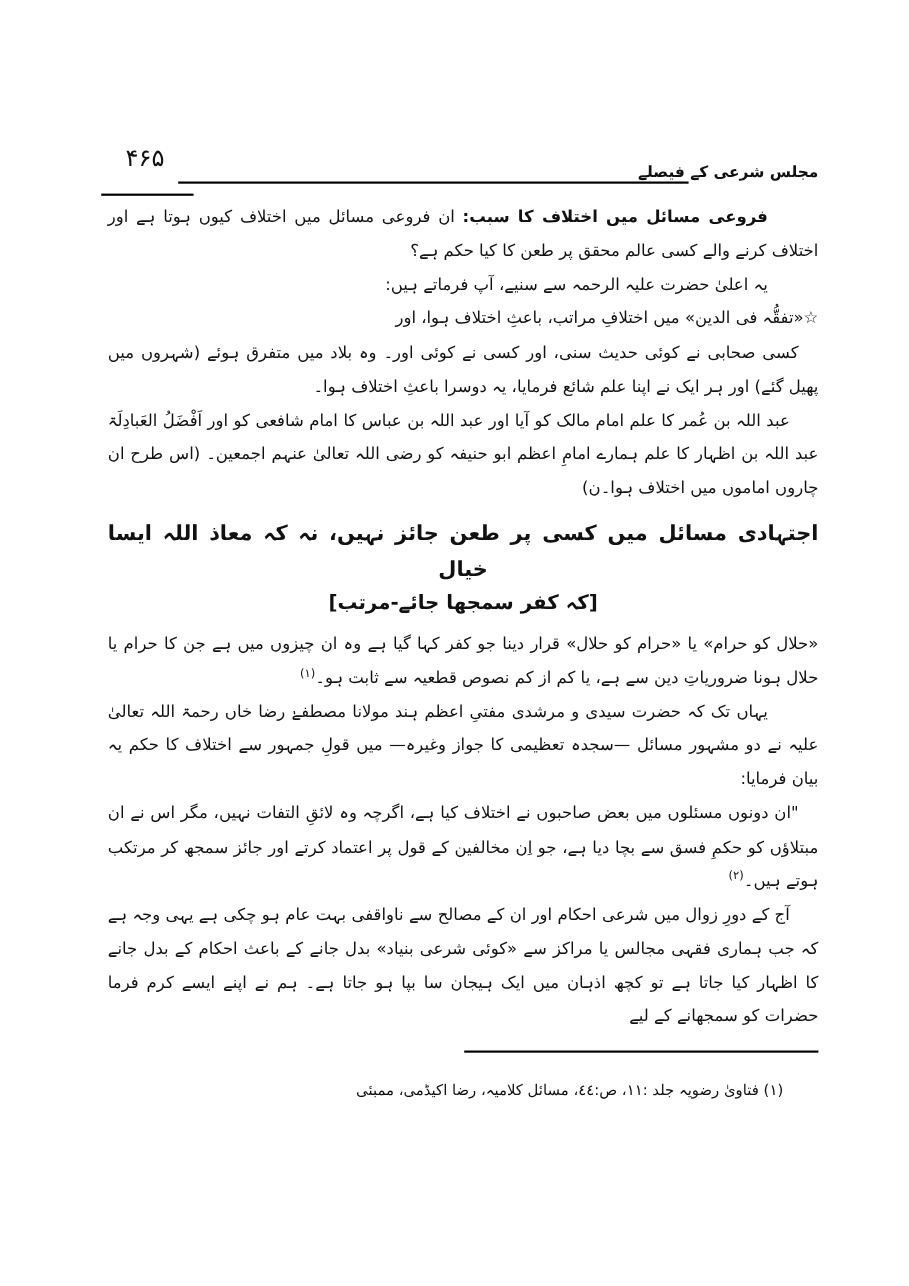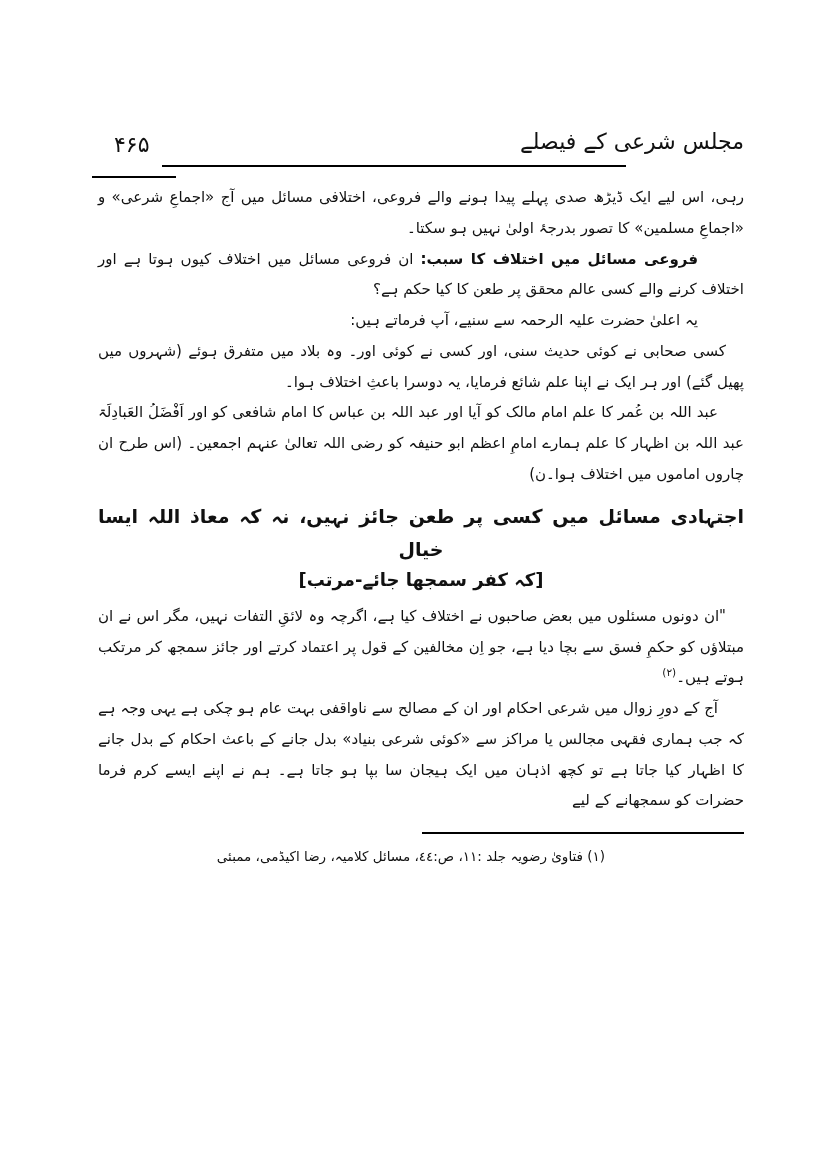--- a/index.html
+++ b/index.html
@@ -9,21 +9,21 @@
     color: #111;
     font-family: "DejaVu Sans", sans-serif;
     direction: rtl;
     position: relative;
     overflow: hidden;
     box-sizing: border-box;
     padding: 130px 82px 0 98px;
   }
   
   .header { position: relative; height: 44px; margin-bottom: 8px; }
-  .header-title { position: absolute; right: 0; bottom: 20px; font-size: 22px; white-space: nowrap; }
+  .header-title { position: absolute; right: 0; bottom: 9px; font-size: 14px; white-space: nowrap; font-weight: bold; }
   .header-rule { position: absolute; bottom: 7px; left: 64px; right: 118px; border-bottom: 2px solid #000; }
   .page-num { position: absolute; left: 16px; bottom: 17px; font-size: 22px; letter-spacing: 1px; text-align: center; }
   .page-num-rule { position: absolute; bottom: -4px; left: -6px; width: 84px; border-bottom: 2px solid #000; }
   
   .body p { margin: 0; font-size: 15px; line-height: 2.05; text-align: justify; text-align-last: right; }
   .p-section { margin-top: 4px; }
   .p-section .h-inline { font-weight: 700; font-size: 15px; }
   .p-indent-lg { text-indent: 46px; }
   .p-indent-md { text-indent: 26px; }
   .p-indent-sm { text-indent: 18px; }
@@ -31,52 +31,54 @@
   .bullet .star { display: inline-block; font-size: 15px; }
   .bullet2 { padding-right: 84px; }
   .center-h { text-align: right; text-align-last: center !important;
               font-weight: 700; font-size: 19px !important; line-height: 1.75 !important; margin-top: 10px !important; }
   .center-h2 { text-align: center; text-align-last: center !important;
                font-weight: 700; font-size: 18px !important; line-height: 1.6 !important; margin-bottom: 6px !important; }
   .ref { font-size: 10.5px; vertical-align: super; line-height: 0; }
   
   .fn-divider { width: 322px; border-top: 2px solid #000; margin-top: 16px; }
   .footnotes { padding: 8px 20px 0 0; }
-  .footnotes p { margin: 0; font-size: 13.5px; line-height: 2.2; text-align: center; }
+  .footnotes p { margin: 12px; font-size: 13.5px; line-height: 2.2; text-align: right; }
 </style>
 </head>
 <body>
 
 <div class="page">
 
   <div class="header">
     <span class="page-num">۴۶۵</span>
     <span class="page-num-rule"></span>
     <div class="header-rule"></div>
     <span class="header-title">مجلس شرعی کے فیصلے</span>
   </div>
 
   <div class="body">
 
-    <p>رہی، اس لیے ایک ڈیڑھ صدی پہلے پیدا ہونے والے فروعی، اختلافی مسائل میں آج «اجماعِ شرعی» و «اجماعِ مسلمین» کا تصور بدرجۂ اولیٰ نہیں ہو سکتا۔</p>
 
     <p class="p-section p-indent-lg"><span class="h-inline">فروعی مسائل میں اختلاف کا سبب:</span><span> ان فروعی مسائل میں اختلاف کیوں ہوتا ہے اور اختلاف کرنے والے کسی عالم محقق پر طعن کا کیا حکم ہے؟</span></p>
 
     <p class="p-indent-lg">یہ اعلیٰ حضرت علیہ الرحمہ سے سنیے، آپ فرماتے ہیں:</p>
 
+    <p class="bullet"><span class="star">☆</span><span>«تفقُّہ فی الدین» میں اختلافِ مراتب، باعثِ اختلاف ہوا، اور</span></p>
 
 
     <p class="p-indent-sm">کسی صحابی نے کوئی حدیث سنی، اور کسی نے کوئی اور۔ وہ بلاد میں متفرق ہوئے (شہروں میں پھیل گئے) اور ہر ایک نے اپنا علم شائع فرمایا، یہ دوسرا باعثِ اختلاف ہوا۔</p>
 
     <p class="p-indent-md">عبد اللہ بن عُمر کا علم امام مالک کو آیا اور عبد اللہ بن عباس کا امام شافعی کو اور اَفْضَلُ العَبادِلَۃ عبد اللہ بن اظہار کا علم ہمارے امامِ اعظم ابو حنیفہ کو رضی اللہ تعالیٰ عنہم اجمعین۔ (اس طرح ان چاروں اماموں میں اختلاف ہوا۔ن)</p>
 
     <p class="center-h">اجتہادی مسائل میں کسی پر طعن جائز نہیں، نہ کہ معاذ اللہ ایسا خیال</p>
     <p class="center-h2">[کہ کفر سمجھا جائے-مرتب]</p>
 
+    <p><span>«حلال کو حرام» یا «حرام کو حلال» قرار دینا جو کفر کہا گیا ہے وہ ان چیزوں میں ہے جن کا حرام یا حلال ہونا ضروریاتِ دین سے ہے، یا کم از کم نصوص قطعیہ سے ثابت ہو۔</span><span class="ref">(۱)</span></p>
 
+    <p class="p-indent-lg">یہاں تک کہ حضرت سیدی و مرشدی مفتیِ اعظم ہند مولانا مصطفےٰ رضا خاں رحمۃ اللہ تعالیٰ علیہ نے دو مشہور مسائل —سجدہ تعظیمی کا جواز وغیرہ— میں قولِ جمہور سے اختلاف کا حکم یہ بیان فرمایا:</p>
 
     <p class="p-indent-sm"><span>"ان دونوں مسئلوں میں بعض صاحبوں نے اختلاف کیا ہے، اگرچہ وہ لائقِ التفات نہیں، مگر اس نے ان مبتلاؤں کو حکمِ فسق سے بچا دیا ہے، جو اِن مخالفین کے قول پر اعتماد کرتے اور جائز سمجھ کر مرتکب ہوتے ہیں۔</span><span class="ref">(۲)</span></p>
 
     <p class="p-indent-md">آج کے دورِ زوال میں شرعی احکام اور ان کے مصالح سے ناواقفی بہت عام ہو چکی ہے یہی وجہ ہے کہ جب ہماری فقہی مجالس یا مراکز سے «کوئی شرعی بنیاد» بدل جانے کے باعث احکام کے بدل جانے کا اظہار کیا جاتا ہے تو کچھ اذہان میں ایک ہیجان سا بپا ہو جاتا ہے۔ ہم نے اپنے ایسے کرم فرما حضرات کو سمجھانے کے لیے</p>
 
   </div>
 
   <div class="fn-divider"></div>
 
   <div class="footnotes">

